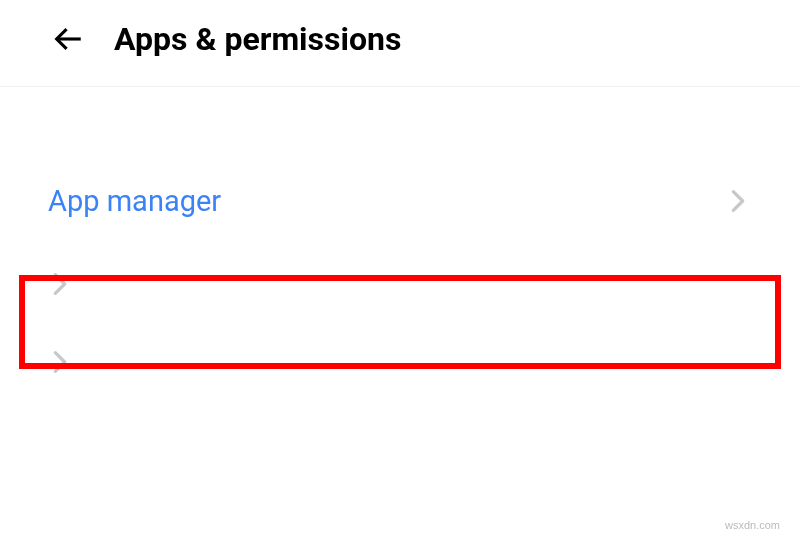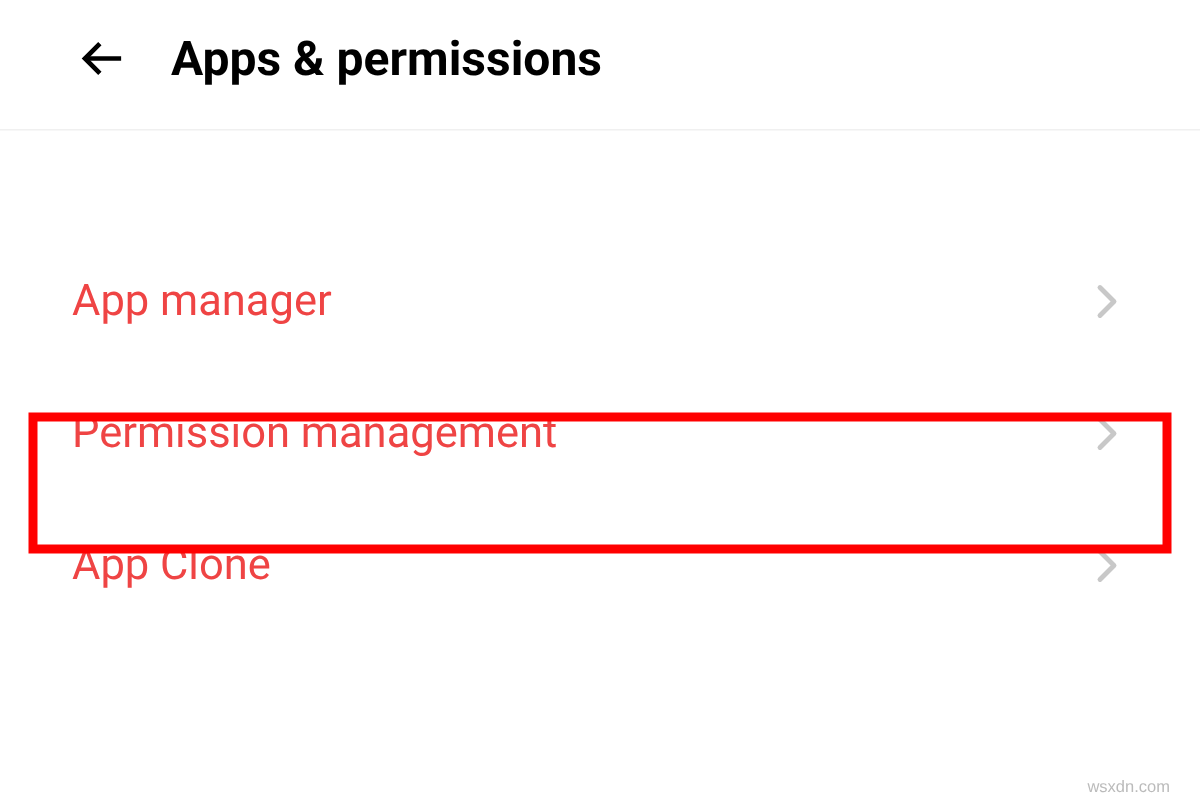--- a/index.html
+++ b/index.html
@@ -48,21 +48,21 @@
       display: flex;
       align-items: center;
       justify-content: space-between;
       padding: 27px 50px 27px 48px;
       cursor: pointer;
       position: relative;
     }
     .list-item-label {
       font-size: 29px;
       font-weight: 400;
-      color: #ef4444;
+      color: #3b82f6;
     }
     .chevron-icon {
       display: inline-flex;
       align-items: center;
       justify-content: center;
       width: 24px;
       height: 24px;
     }
     .chevron-icon svg {
       width: 16px;
@@ -109,30 +109,28 @@
   <div class="list-item">
     <span class="list-item-label">App manager</span>
     <span class="chevron-icon">
       <svg viewBox="0 0 12 24">
           <polyline points="2 4 10 12 2 20"></polyline>
         </svg>
     </span>
   </div>
 
   <div class="list-item">
-    <span class="list-item-label">Permission management</span>
     <span class="chevron-icon">
       <svg viewBox="0 0 12 24">
           <polyline points="2 4 10 12 2 20"></polyline>
         </svg>
     </span>
   </div>
 
   <div class="list-item">
-    <span class="list-item-label">App Clone</span>
     <span class="chevron-icon">
       <svg viewBox="0 0 12 24">
           <polyline points="2 4 10 12 2 20"></polyline>
         </svg>
     </span>
   </div>
 
 </div>
 
 <div class="highlight"></div>

